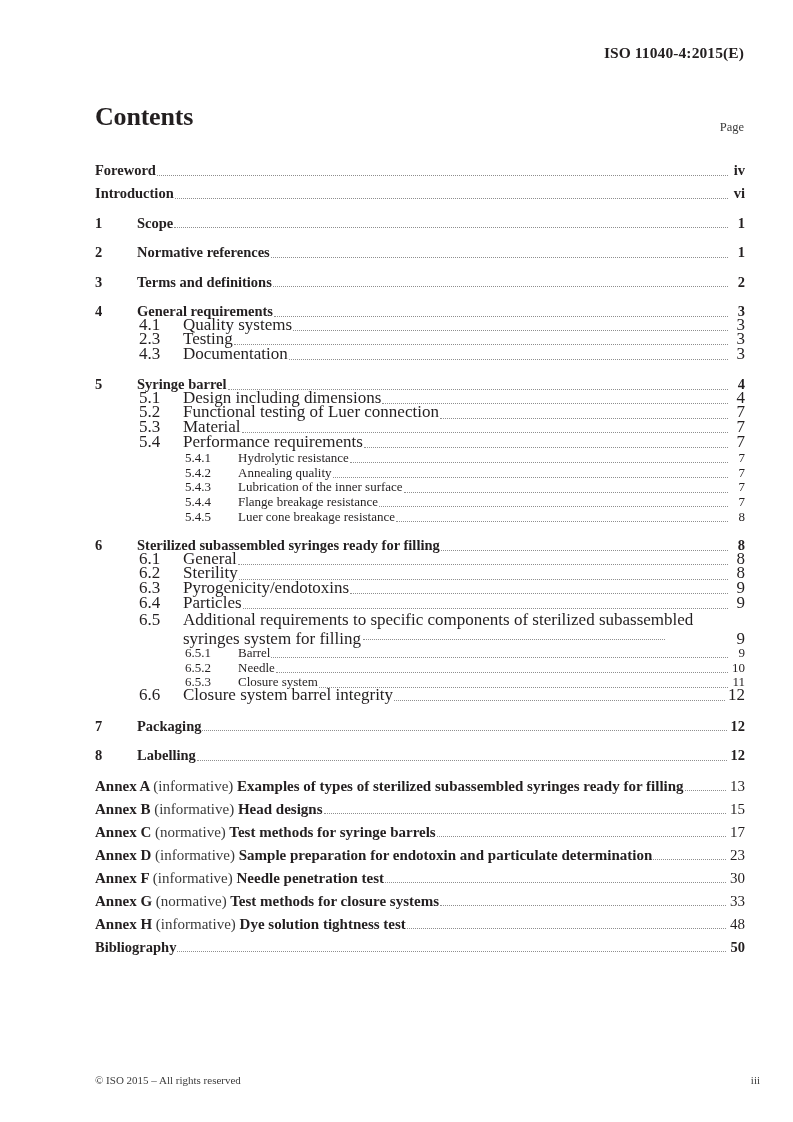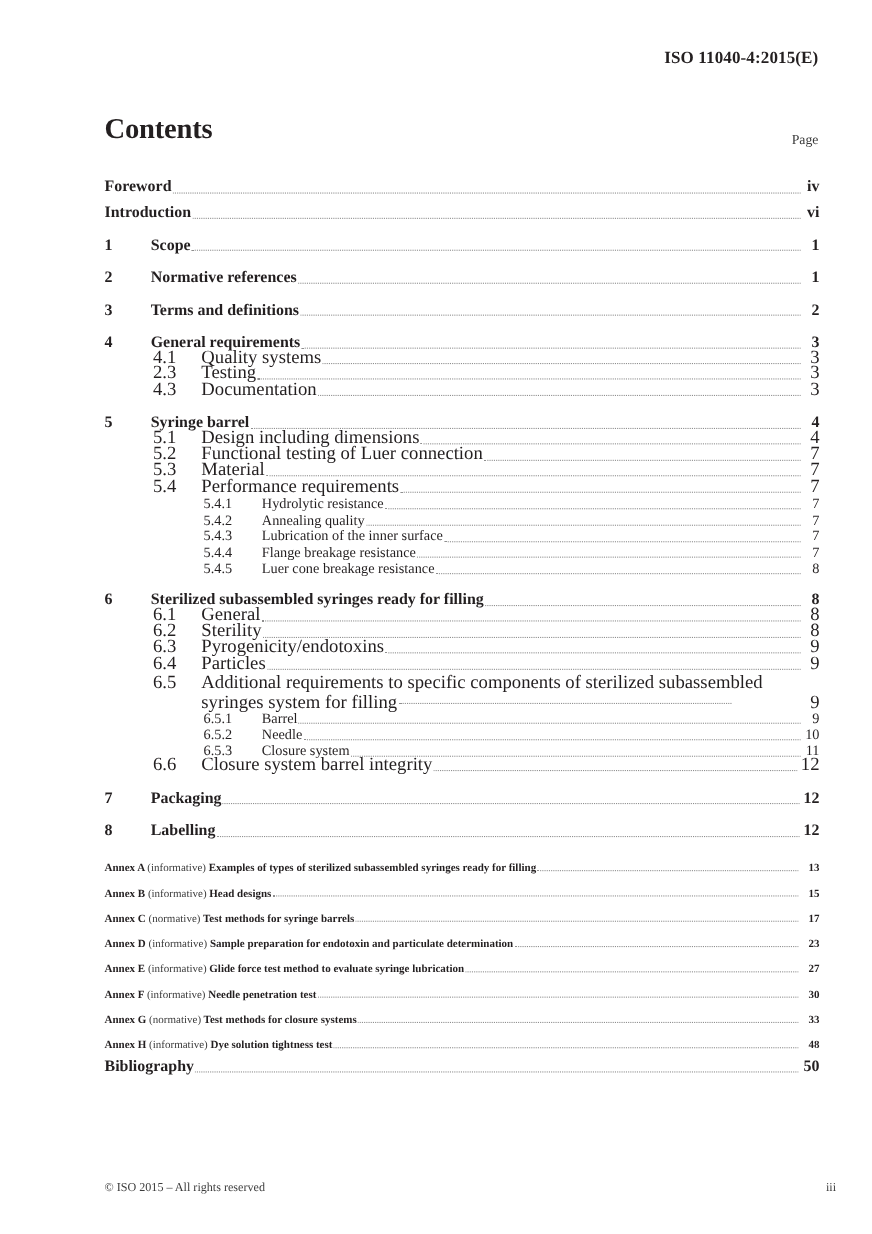--- a/index.html
+++ b/index.html
@@ -181,26 +181,26 @@
     bottom: 0.26em;
     border-bottom: 1px dotted #8e8e8e;
   }
   .lvl2.wrap .pg { align-self: flex-end; line-height: 14.6px; }
 
   
   .gap-before { margin-top: 7.5px; }
 
   
   .annex {
-    font-size: 10px;
+    font-size: 15px;
     height: 23px;
     font-weight: bold;
   }
   .annex .txt-wrap { margin-left: 0; }
-  .annex .pg { min-width: 16px; font-weight: bold; margin-top: 32px; }
+  .annex .pg { min-width: 16px; font-weight: normal; margin-top: 32px; }
   .annex .kind {
     font-weight: normal;
     color: #3a3a3a;
   }
 
   .biblio {
     font-size: 14.5px;
     font-weight: bold;
     height: 23px;
   }
@@ -499,27 +499,20 @@
       </div>
       <div class="toc-entry annex">
         <span class="txt-wrap">
           <span class="txt"><span>Annex D </span><span class="kind">(informative)</span><span> Sample preparation for endotoxin and particulate determination</span></span>
           <span class="leader"></span>
         </span>
         <span class="pg">23</span>
       </div>
       <div class="toc-entry annex">
         <span class="txt-wrap">
-          <span class="txt"><span>Annex E </span><span class="kind">(informative)</span><span> Glide force test method to evaluate syringe lubrication</span></span>
-          <span class="leader"></span>
-        </span>
-        <span class="pg">27</span>
-      </div>
-      <div class="toc-entry annex">
-        <span class="txt-wrap">
           <span class="txt"><span>Annex F </span><span class="kind">(informative)</span><span> Needle penetration test</span></span>
           <span class="leader"></span>
         </span>
         <span class="pg">30</span>
       </div>
       <div class="toc-entry annex">
         <span class="txt-wrap">
           <span class="txt"><span>Annex G </span><span class="kind">(normative)</span><span> Test methods for closure systems</span></span>
           <span class="leader"></span>
         </span>

